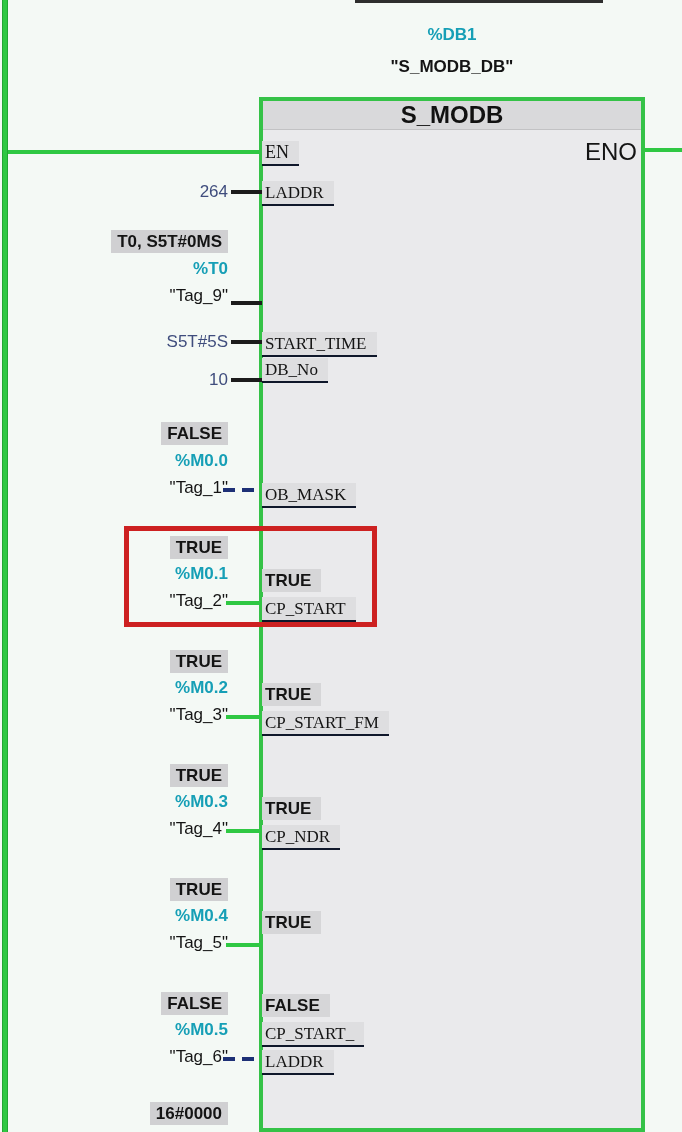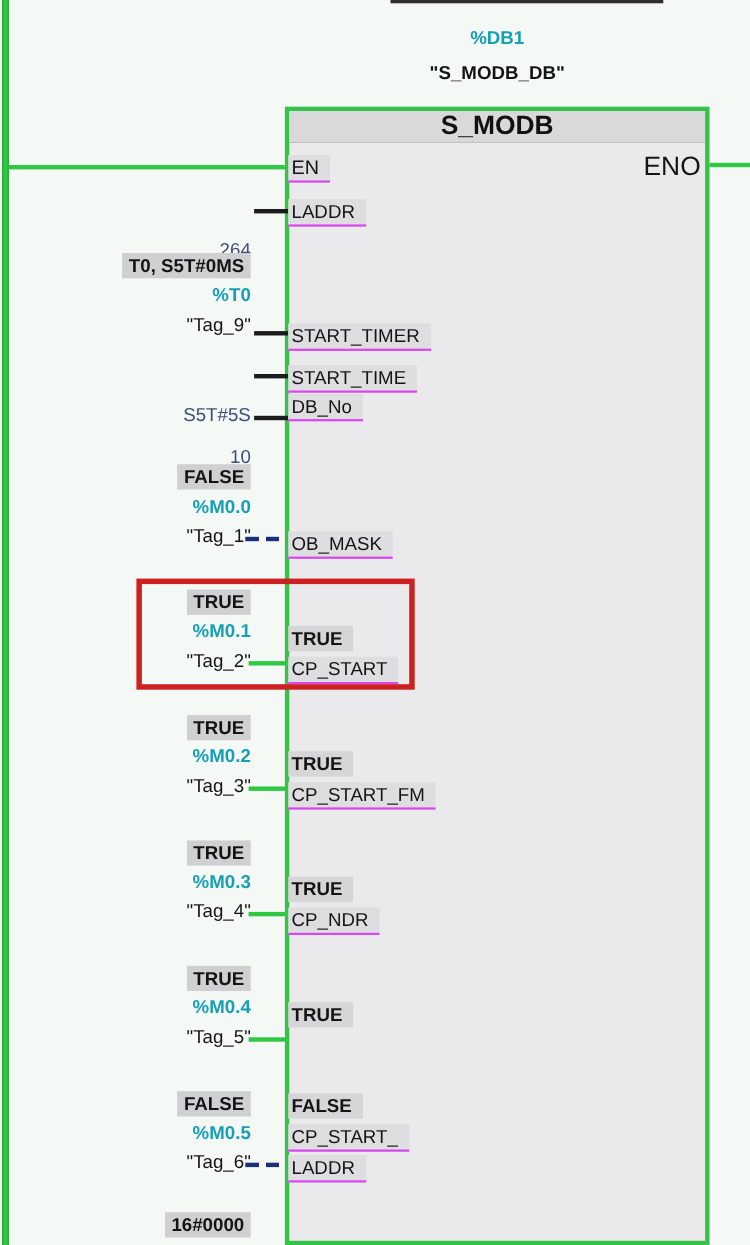--- a/index.html
+++ b/index.html
@@ -43,23 +43,23 @@
   #w-starttime{left:231px;top:340px;width:31px;}
   #w-dbno{left:231px;top:378px;width:31px;}
   #w-obmask{left:223px;top:488px;width:38px;}
   #w-cpstart{left:226px;top:601px;width:36px;}
   #w-fm{left:226px;top:715px;width:36px;}
   #w-ndr{left:226px;top:829px;width:36px;}
   #w-ok{left:226px;top:943px;width:36px;}
   #w-err{left:223px;top:1057px;width:38px;}
   .vbox{display:inline-block;background:var(--vbox);padding:1px 6px;font-weight:600;}
   .pbox{display:inline-block;background:var(--pbox);padding:1px 10px 1px 3px;font-weight:600;}
-  .plabel{display:inline-block;background:var(--plabel);padding:1px 10px 1px 3px;border-bottom:2px solid #d946ef;}
+  .plabel{display:inline-block;background:var(--plabel);padding:1px 10px 1px 3px;border-bottom:2px solid #0f172a;font-family:Liberation Serif, serif;}
   .addr{color:var(--teal);font-weight:700;}
-  .const{color:var(--navy);margin-top:36px;}
+  .const{color:var(--navy);}
   .pin-en{left:262px;top:141px;font-size:18px;}
   .pin-eno{right:45px;top:141px;font-size:24px;text-align:right;}
   
   #v-laddr{top:181px} #m-t0{top:230px} #a-t0{top:258px} #t-tag9{top:285px}
   #v-s5t{top:331px} #v-10{top:369px}
   #m-obmask{top:422px} #a-m00{top:450px} #t-tag1{top:477px}
   #m-cpstart{top:536px} #a-m01{top:563px} #t-tag2{top:590px}
   #m-fm{top:650px} #a-m02{top:677px} #t-tag3{top:704px}
   #m-ndr{top:764px} #a-m03{top:791px} #t-tag4{top:818px}
   #m-ok{top:878px} #a-m04{top:905px} #t-tag5{top:932px}
@@ -135,21 +135,20 @@
   <div class="abs r addr" id="a-m04">%M0.4</div>
   <div class="abs r" id="t-tag5">"Tag_5"</div>
 
   <div class="abs r" id="m-err"><span class="vbox">FALSE</span></div>
   <div class="abs r addr" id="a-m05">%M0.5</div>
   <div class="abs r" id="t-tag6">"Tag_6"</div>
 
   <div class="abs r" id="m-16"><span class="vbox">16#0000</span></div>
 
   <div class="abs lbl" id="p-laddr"><span class="plabel">LADDR</span></div>
-  <div class="abs lbl" id="p-starttimer"><span class="plabel">START_TIMER</span></div>
   <div class="abs lbl" id="p-starttime"><span class="plabel">START_TIME</span></div>
   <div class="abs lbl" id="p-dbno"><span class="plabel">DB_No</span></div>
   <div class="abs lbl" id="p-obmask"><span class="plabel">OB_MASK</span></div>
 
   <div class="abs lbl" id="pm-cpstart"><span class="pbox">TRUE</span></div>
   <div class="abs lbl" id="p-cpstart"><span class="plabel">CP_START</span></div>
 
   <div class="abs lbl" id="pm-fm"><span class="pbox">TRUE</span></div>
   <div class="abs lbl" id="p-fm"><span class="plabel">CP_START_FM</span></div>
 

